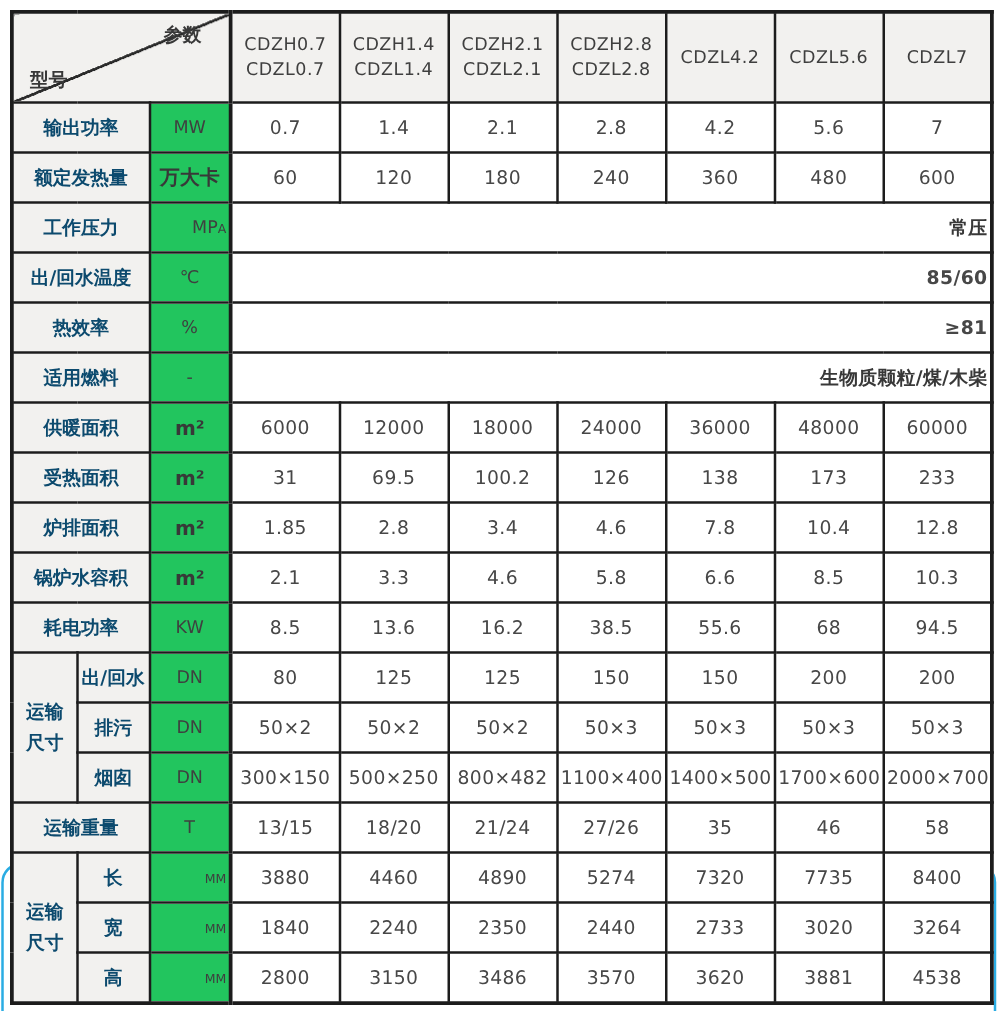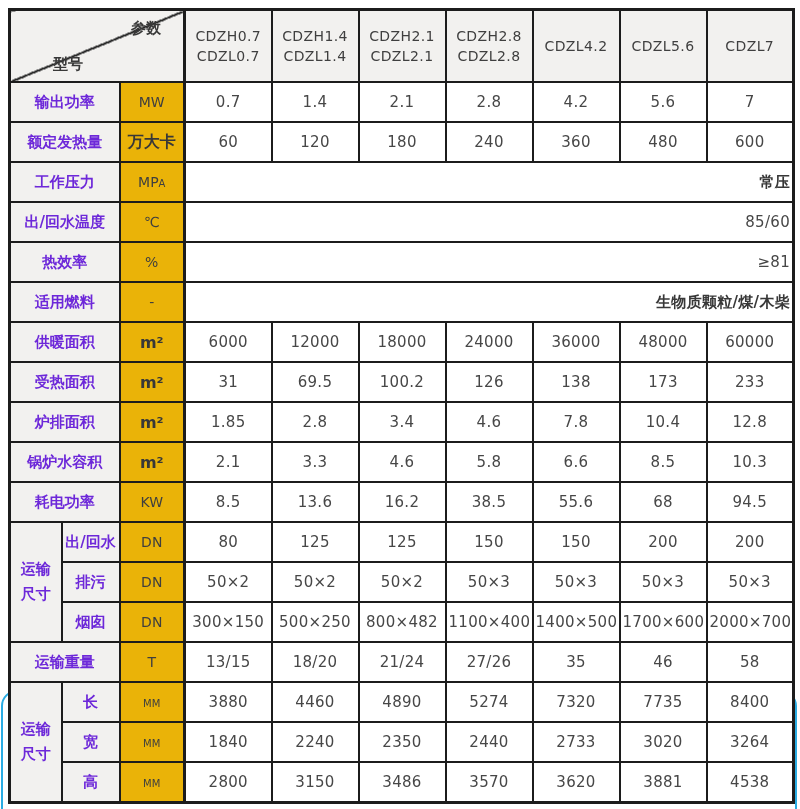--- a/index.html
+++ b/index.html
@@ -23,41 +23,41 @@
     border:3px solid #1c1c1c;background:#ffffff;
   }
   td{
     border:2px solid #1c1c1c;
     text-align:center;vertical-align:middle;
     height:38px;padding:0 2px;
     font-size:15px;color:#474747;
     overflow:hidden;
   }
   tr.hrow td{height:60px;}
-  .lbl,.glbl,.slbl{font-weight:bold;color:#6d28d9;font-size:15px;background:#f2f1ef;}
-  .unit{background:#eab308;font-size:14px;color:#3f3f3f;}
+  .lbl,.glbl,.slbl{font-weight:bold;color:#0c4a6e;font-size:15px;background:#f2f1ef;}
+  .unit{background:#22c55e;font-size:14px;color:#3f3f3f;}
   .unit.cn{font-weight:bold;font-size:16px;color:#383838;}
-  .unit.sc{font-variant:small-caps;}
+  .unit.sc{font-variant:small-caps;text-align:right;}
   .unit.sep,.corner{border-right:3px solid #1c1c1c;}
   .val{background:#ffffff;font-size:15px;letter-spacing:.3px;}
   .corner{background:#f2f1ef;padding:0;
     background-image:linear-gradient(to bottom right,
       transparent calc(50% - 1.1px), #2a2a2a calc(50% - 1.1px),
       #2a2a2a calc(50% + 1.1px), transparent calc(50% + 1.1px));
   }
   .corner-inner{position:relative;width:100%;height:70px;}
   .corner-param{position:absolute;top:8px;right:22px;font-weight:bold;font-size:15px;color:#383838;}
-  .corner-model{position:absolute;bottom:7px;left:13px;font-weight:bold;font-size:15px;color:#383838;margin-left:29px;}
+  .corner-model{position:absolute;bottom:7px;left:13px;font-weight:bold;font-size:15px;color:#383838;}
   .model{background:#f2f1ef;font-size:14px;letter-spacing:.4px;color:#3f3f3f;}
   .model-line{display:block;line-height:20px;}
   .model-line:empty{display:none;}
   .glbl{line-height:1.7;}
   .gwrap{width:2.3em;margin:0 auto;}
   .merged{background:#ffffff;font-weight:bold;color:#383838;text-align:right;}
-  .merged.num{font-weight:normal;color:#474747;}
+  .merged.num{font-weight:bold;color:#474747;}
 </style>
 </head>
 <body>
 
 <div class="blue-frame"></div>
 
 <div class="tbl-wrap">
 <table>
   <colgroup>
     <col style="width:52px">

